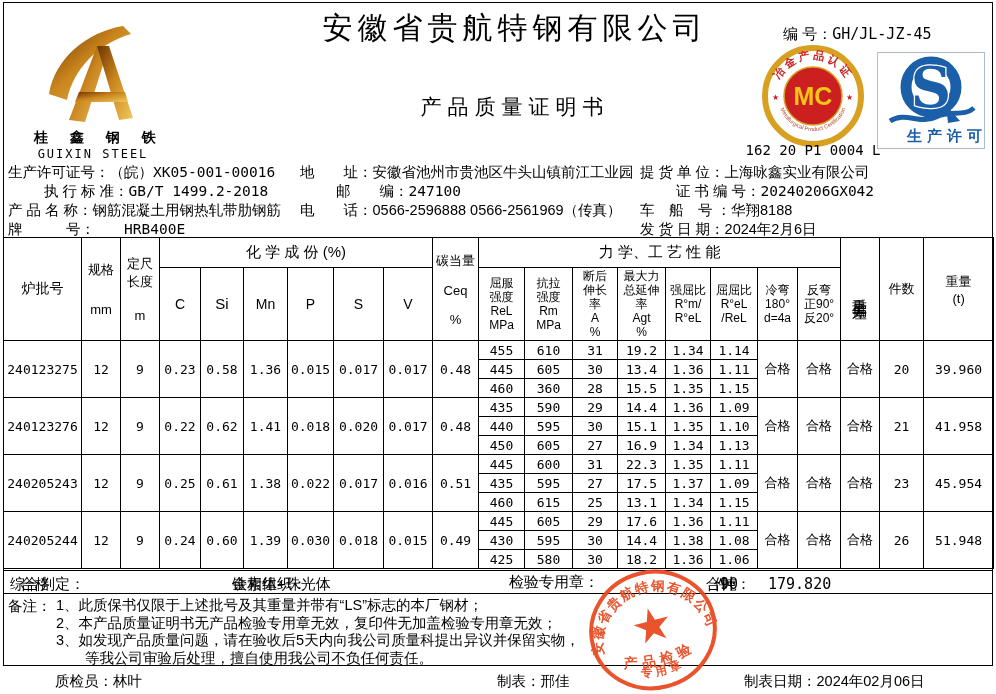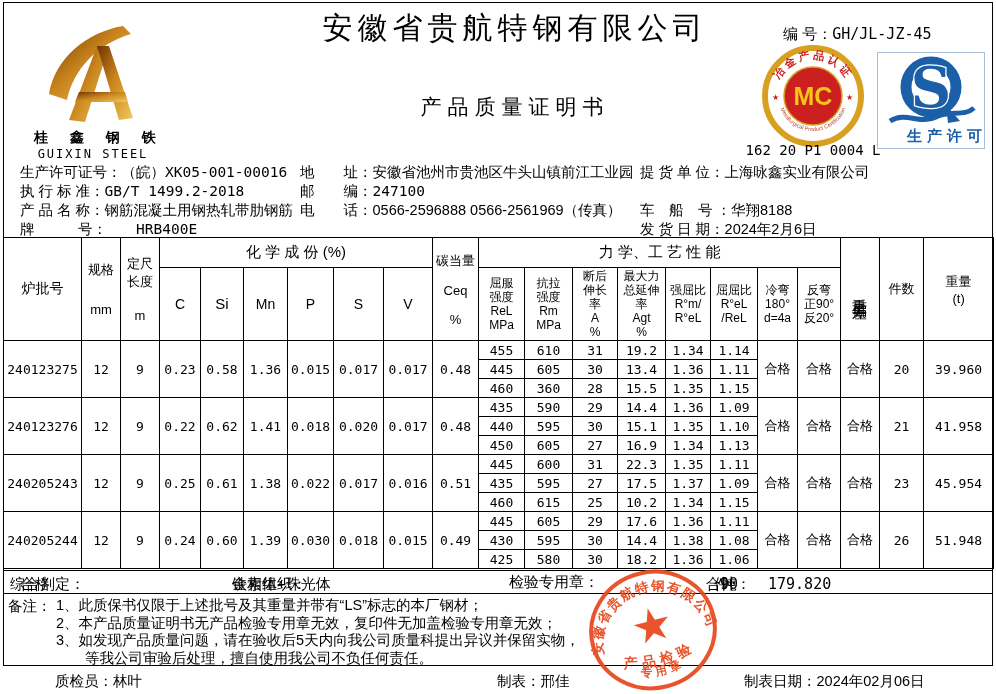--- a/index.html
+++ b/index.html
@@ -23,22 +23,22 @@
   .logo-en { font-size:12px; letter-spacing:2px; font-family:"DejaVu Sans Mono", monospace; white-space:nowrap; }
 
   .mc-badge { position:absolute; left:761px; top:44px; }
   .mc-code { position:absolute; left:741px; top:142px; width:144px; text-align:center; font-size:14px; }
   .qs-badge { position:absolute; left:877px; top:52px; width:108px; height:97px; border:1px solid #a9bdd9; background:#fff; }
   .qs-caption { position:absolute; left:16px; bottom:2px; width:100%; text-align:center;
     color:#1a5fa8; font-weight:bold; font-size:15px; letter-spacing:5px; }
 
   
   .info-line { position:absolute; font-size:14.5px; white-space:nowrap; }
-  .info-c1 { left:20px;text-align:center; }  .info-c2 { left:300px; } .info-c3 { left:640px; }
-  .r1 { top:163px; } .r2 { top:182px; } .r3 { top:201px; } .r4 { top:220px; }
+  .info-c1 { left:8px;text-align:center; }  .info-c2 { left:300px; } .info-c3 { left:640px; }
+  .r1 { top:163px; } .r2 { top:182px;margin-left:36px; } .r3 { top:201px; } .r4 { top:220px; }
 
   
   .main-table { position:absolute; left:3px; top:237px; width:990px;
     border-collapse:collapse; table-layout:fixed; text-align:center; font-size:13px; }
   .main-table th, .main-table td { border:1px solid #000; padding:0; font-weight:normal; overflow:hidden; }
   .h-top th { height:30px; font-size:15px; }
   .h-sub th { height:73px; font-size:12px; line-height:1.18; }
   .pre { white-space:pre-line; }
   .stack { display:flex; flex-direction:column; justify-content:space-evenly; align-items:center; height:100%; }
   .v-text { writing-mode:vertical-rl; text-orientation:upright; letter-spacing:2px; line-height:1; display:inline-block; }
@@ -135,20 +135,21 @@
   <div class="info-line info-c1 r1"><span>生产许可证号：</span><span class="mono">（皖）XK05-001-00016</span></div>
   <div class="info-line info-c1 r2"><span>执 行 标 准：</span><span class="mono">GB/T 1499.2-2018</span></div>
   <div class="info-line info-c1 r3"><span>产 品 名 称：</span><span>钢筋混凝土用钢热轧带肋钢筋</span></div>
   <div class="info-line info-c1 r4"><span>牌　　　号：</span><span class="mono">　　HRB400E</span></div>
 
   <div class="info-line info-c2 r1"><span>地　　址：</span><span>安徽省池州市贵池区牛头山镇前江工业园</span></div>
   <div class="info-line info-c2 r2"><span>邮　　编：</span><span class="mono">247100</span></div>
   <div class="info-line info-c2 r3"><span>电　　话：</span><span>0566-2596888  0566-2561969（传真）</span></div>
 
   <div class="info-line info-c3 r1"><span>提 货 单 位：</span><span>上海咏鑫实业有限公司</span></div>
+  <div class="info-line info-c3 r2"><span>证 书 编 号：</span><span class="mono">20240206GX042</span></div>
   <div class="info-line info-c3 r3"><span>车　船　号 ：</span><span>华翔8188</span></div>
   <div class="info-line info-c3 r4"><span>发 货 日 期：</span><span>2024年2月6日</span></div>
 
   <table class="main-table">
     <colgroup>
       <col style="width:78px">
         <col style="width:39px">
         <col style="width:39px">
       <col style="width:41px">
         <col style="width:43px">
@@ -345,21 +346,21 @@
           <td>595</td>
           <td>27</td>
           <td>17.5</td>
           <td>1.37</td>
           <td>1.09</td>
         </tr>
         <tr>
           <td>460</td>
           <td>615</td>
           <td>25</td>
-          <td>10.2</td>
+          <td>13.1</td>
           <td>1.34</td>
           <td>1.15</td>
         </tr>
         <tr>
           <td rowspan="3">240205244</td>
           <td rowspan="3">12</td>
           <td rowspan="3">9</td>
           <td rowspan="3">0.24</td>
           <td rowspan="3">0.60</td>
           <td rowspan="3">1.39</td>

